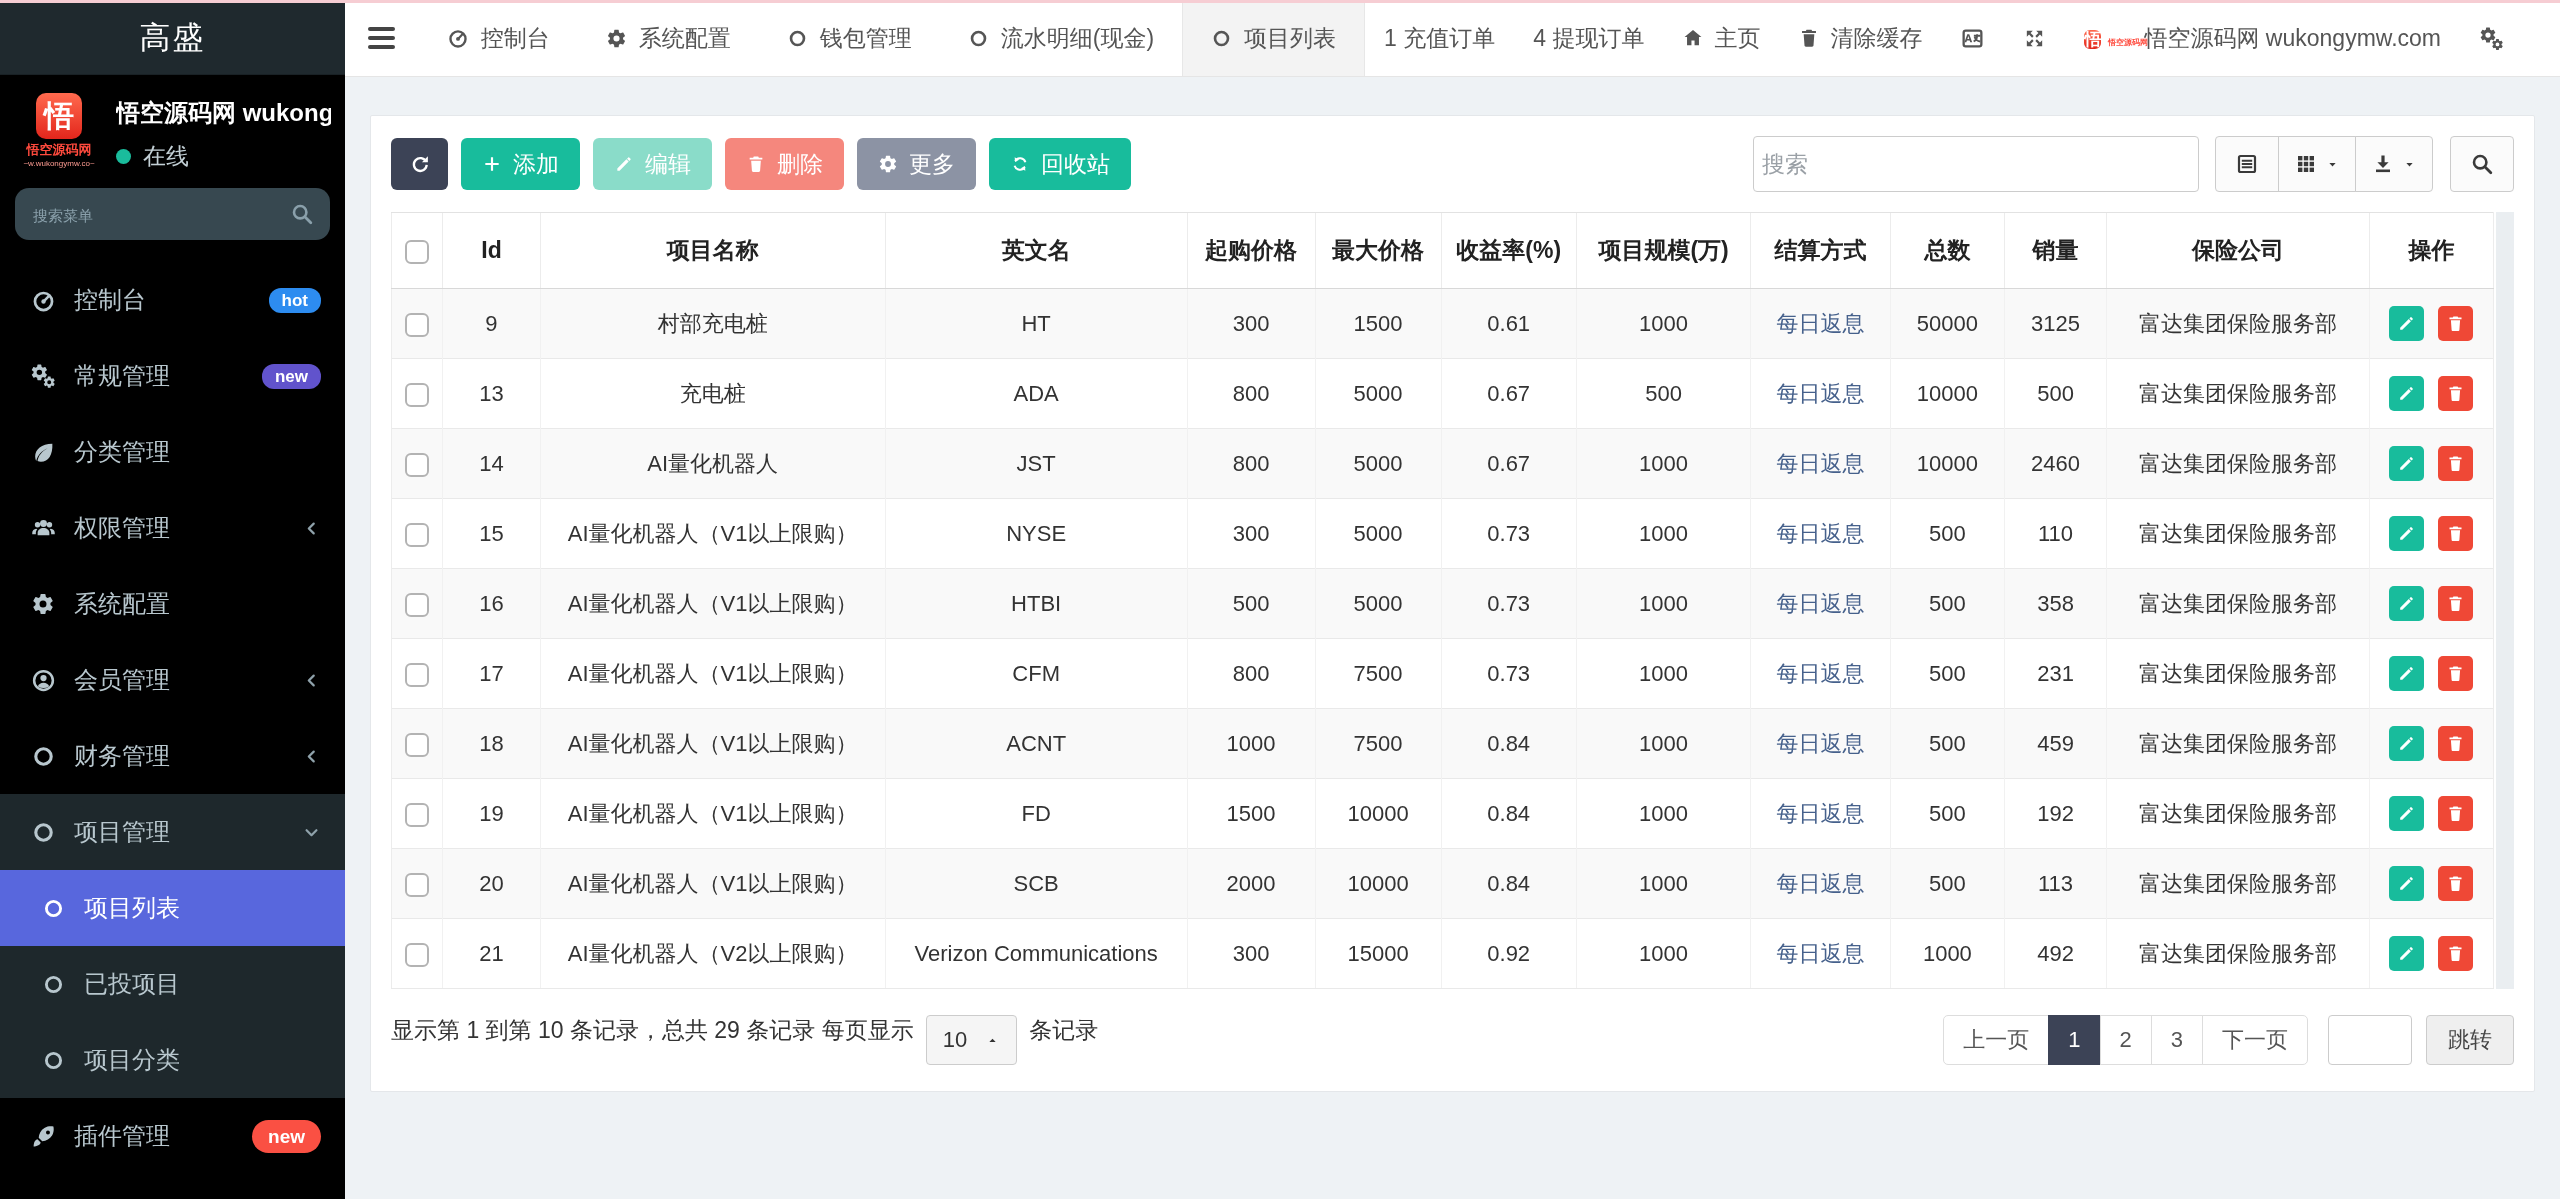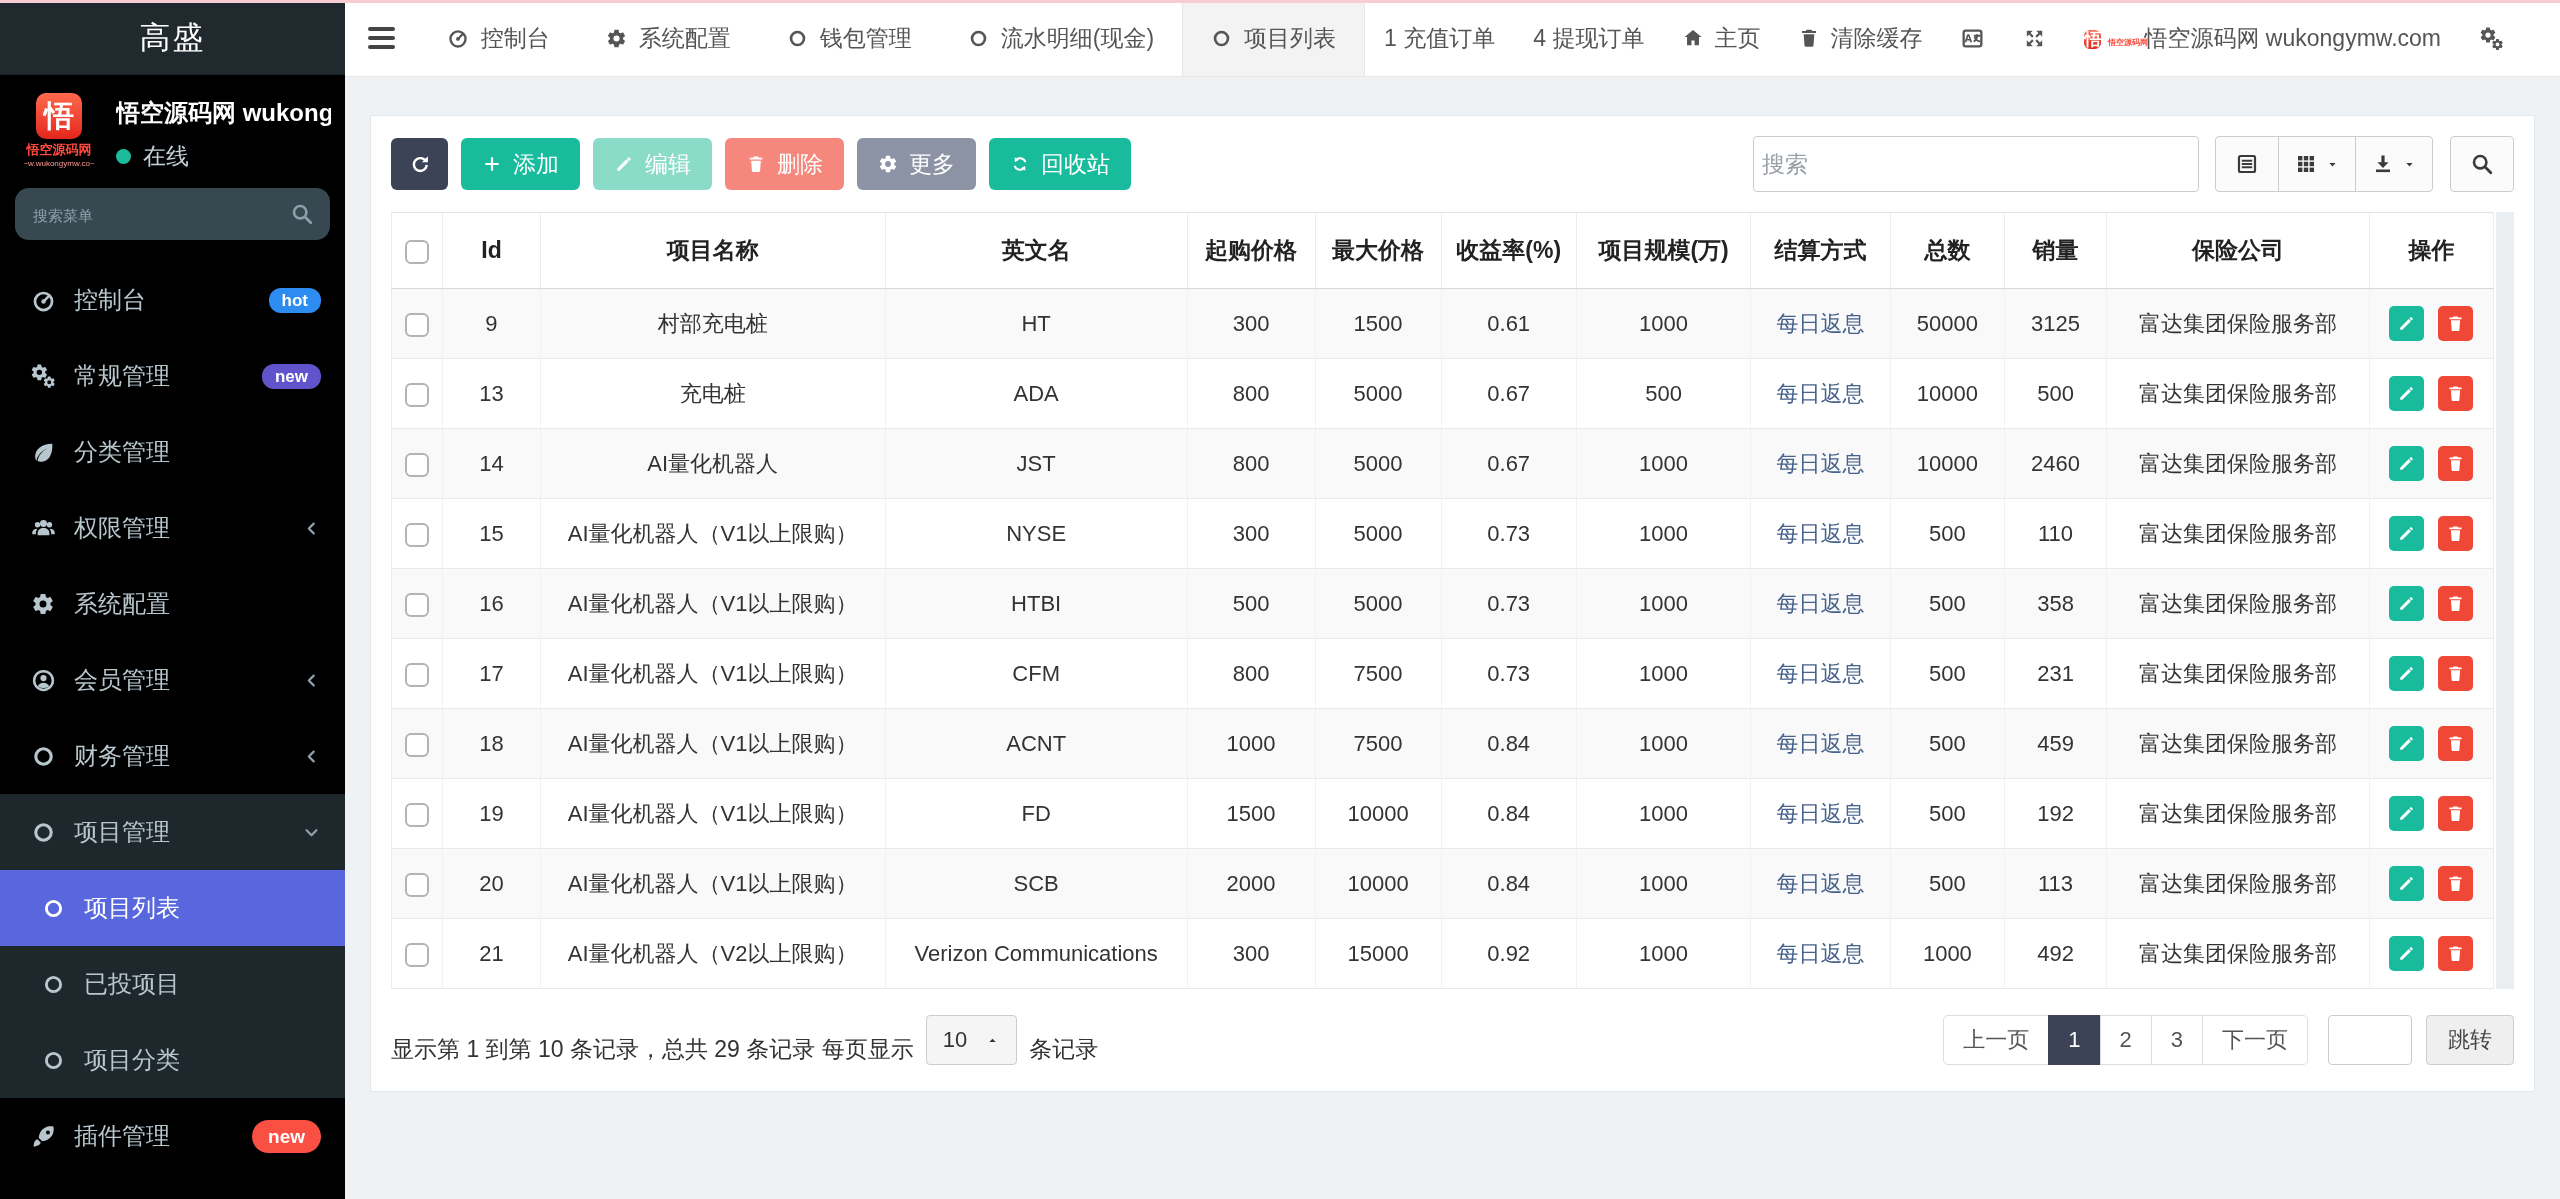--- a/index.html
+++ b/index.html
@@ -84,21 +84,21 @@
   tbody tr:nth-child(odd) td{background:#f9f9f9}
   tbody tr:last-child td{border-bottom:1px solid #e9e9e9}
   .cb{width:24px;height:24px;border:2px solid #b3b3b3;border-radius:6px;background:#fff;display:inline-block;vertical-align:middle;cursor:pointer}
   .settle-link{color:#46618c;cursor:pointer}
   .op-btn{width:35px;height:35px;border:none;border-radius:5px;display:inline-flex;align-items:center;justify-content:center;color:#fff;margin:0 4px;cursor:pointer}
   .op-edit{background:#18bc9c}
   .op-del{background:#ef4836}
 
   
   .panel-footer{display:flex;align-items:center;padding:26px 20px;font-size:23px;color:#333}
-  .fo-left{display:flex;align-items:flex-end;white-space:nowrap}
+  .fo-left{display:flex;align-items:flex-start;white-space:nowrap}
   .page-size-btn{display:inline-flex;align-items:center;gap:18px;margin:0 12px;padding:11px 16px;background:#f5f5f5;border:1px solid #ccc;border-radius:4px;color:#333;font-size:22px;cursor:pointer}
   .pager{margin-left:auto;display:flex;align-items:center}
   .page-item{height:50px;min-width:52px;padding:0 19px;display:inline-flex;align-items:center;justify-content:center;border:1px solid #ddd;background:#fff;color:#555;font-size:22px;margin-left:-1px;cursor:pointer}
   .page-item.prev{border-radius:5px 0 0 5px}
   .page-item.next{border-radius:0 5px 5px 0}
   .page-item.active{background:#3c4356;border-color:#3c4356;color:#fff}
   .jump-input{width:84px;height:50px;border:1px solid #ccc;border-radius:4px;margin-left:20px;outline:none;font-size:22px;padding:0 10px}
   .jump-btn{height:50px;padding:0 21px;background:#efefef;border:1px solid #ccc;border-radius:4px;margin-left:14px;font-size:22px;color:#444;cursor:pointer;font-family:inherit}
 </style>
 </head>

